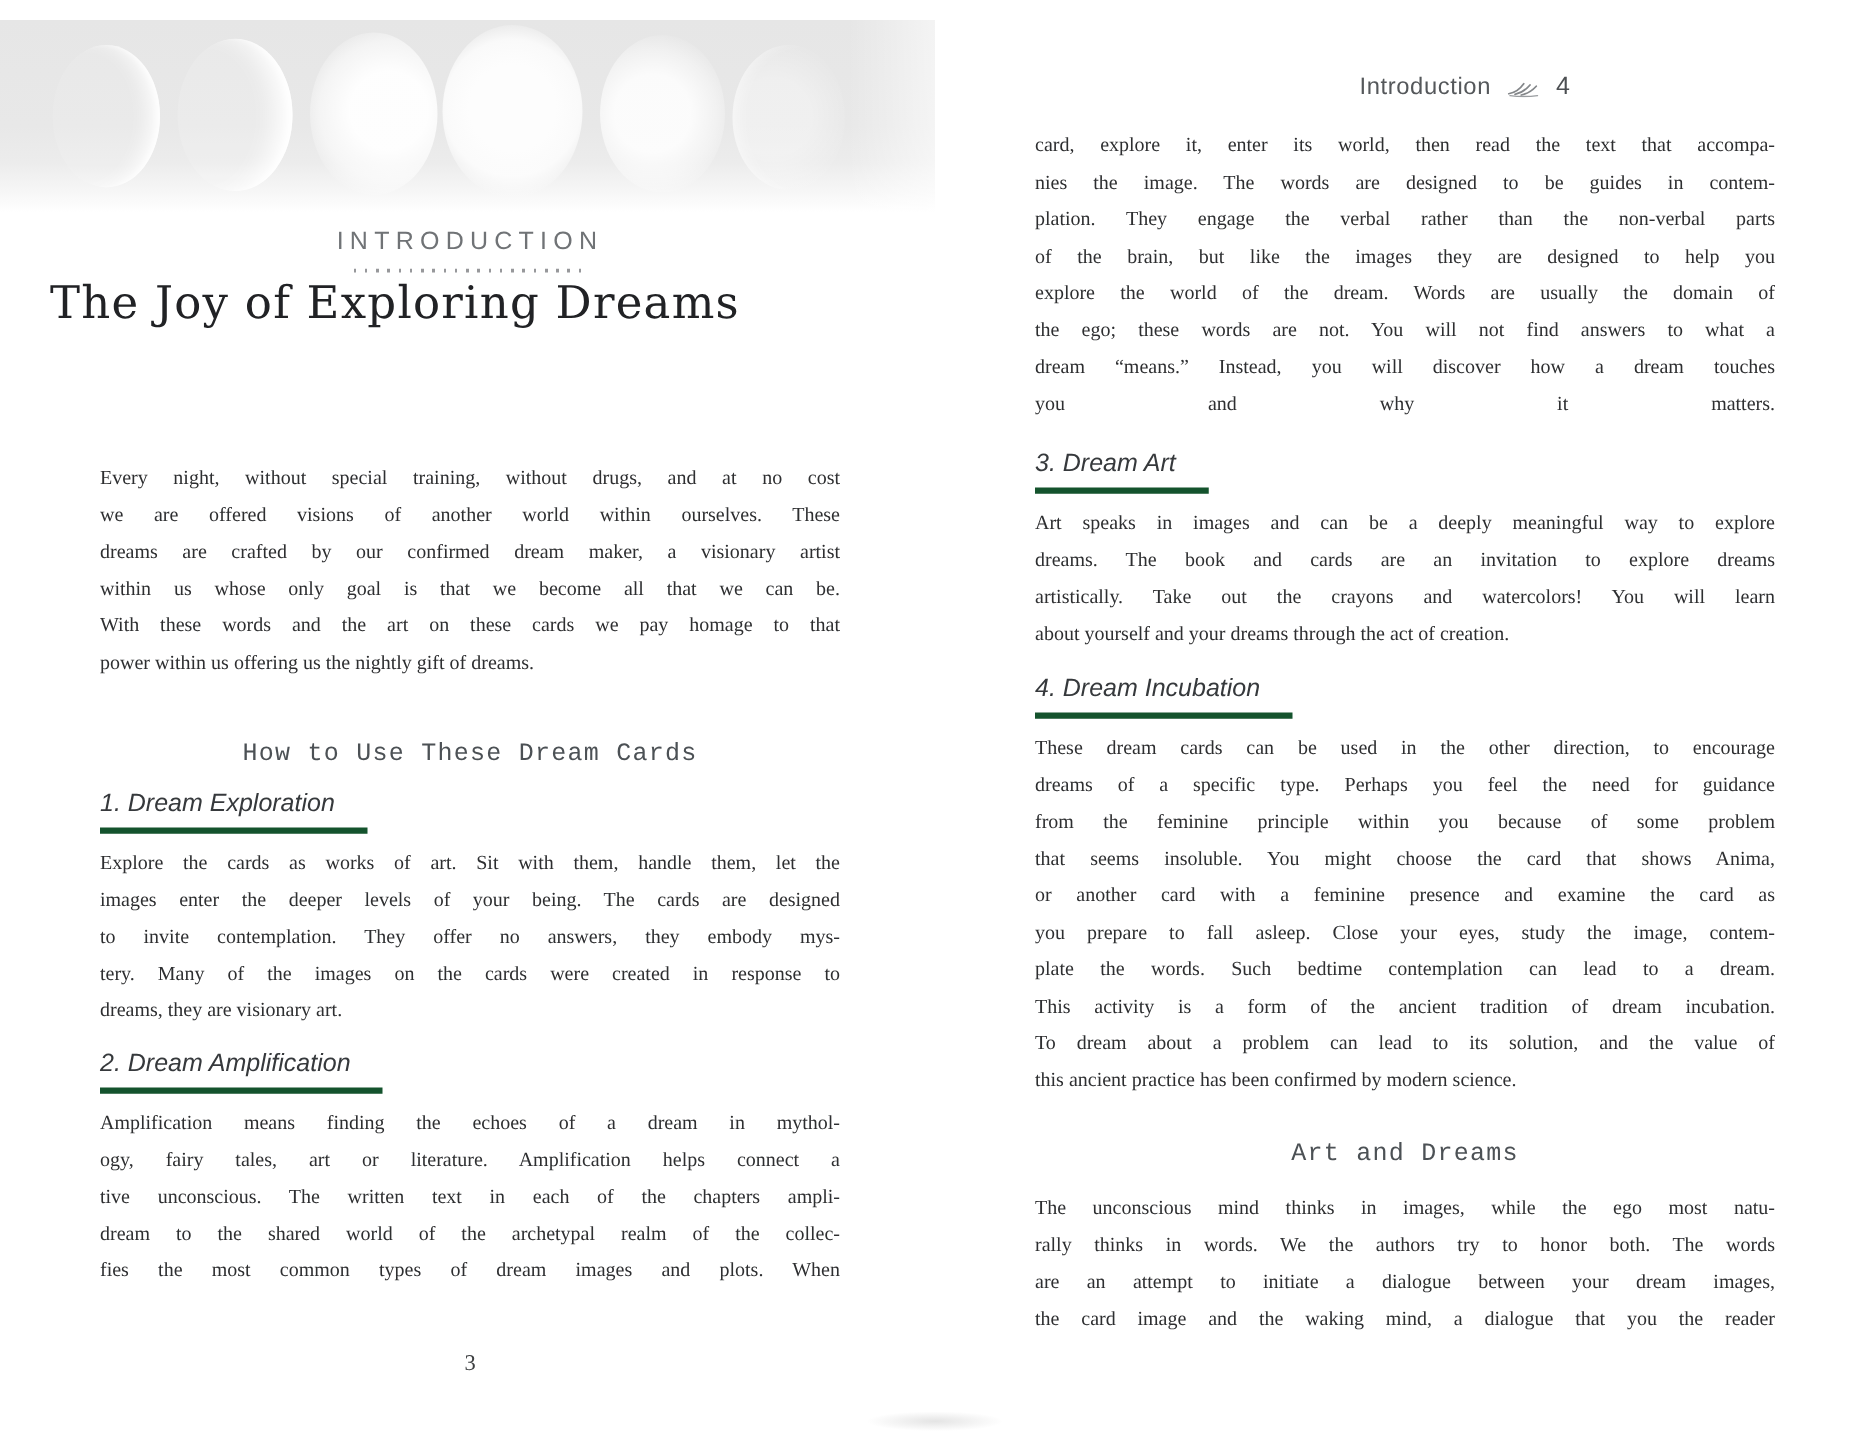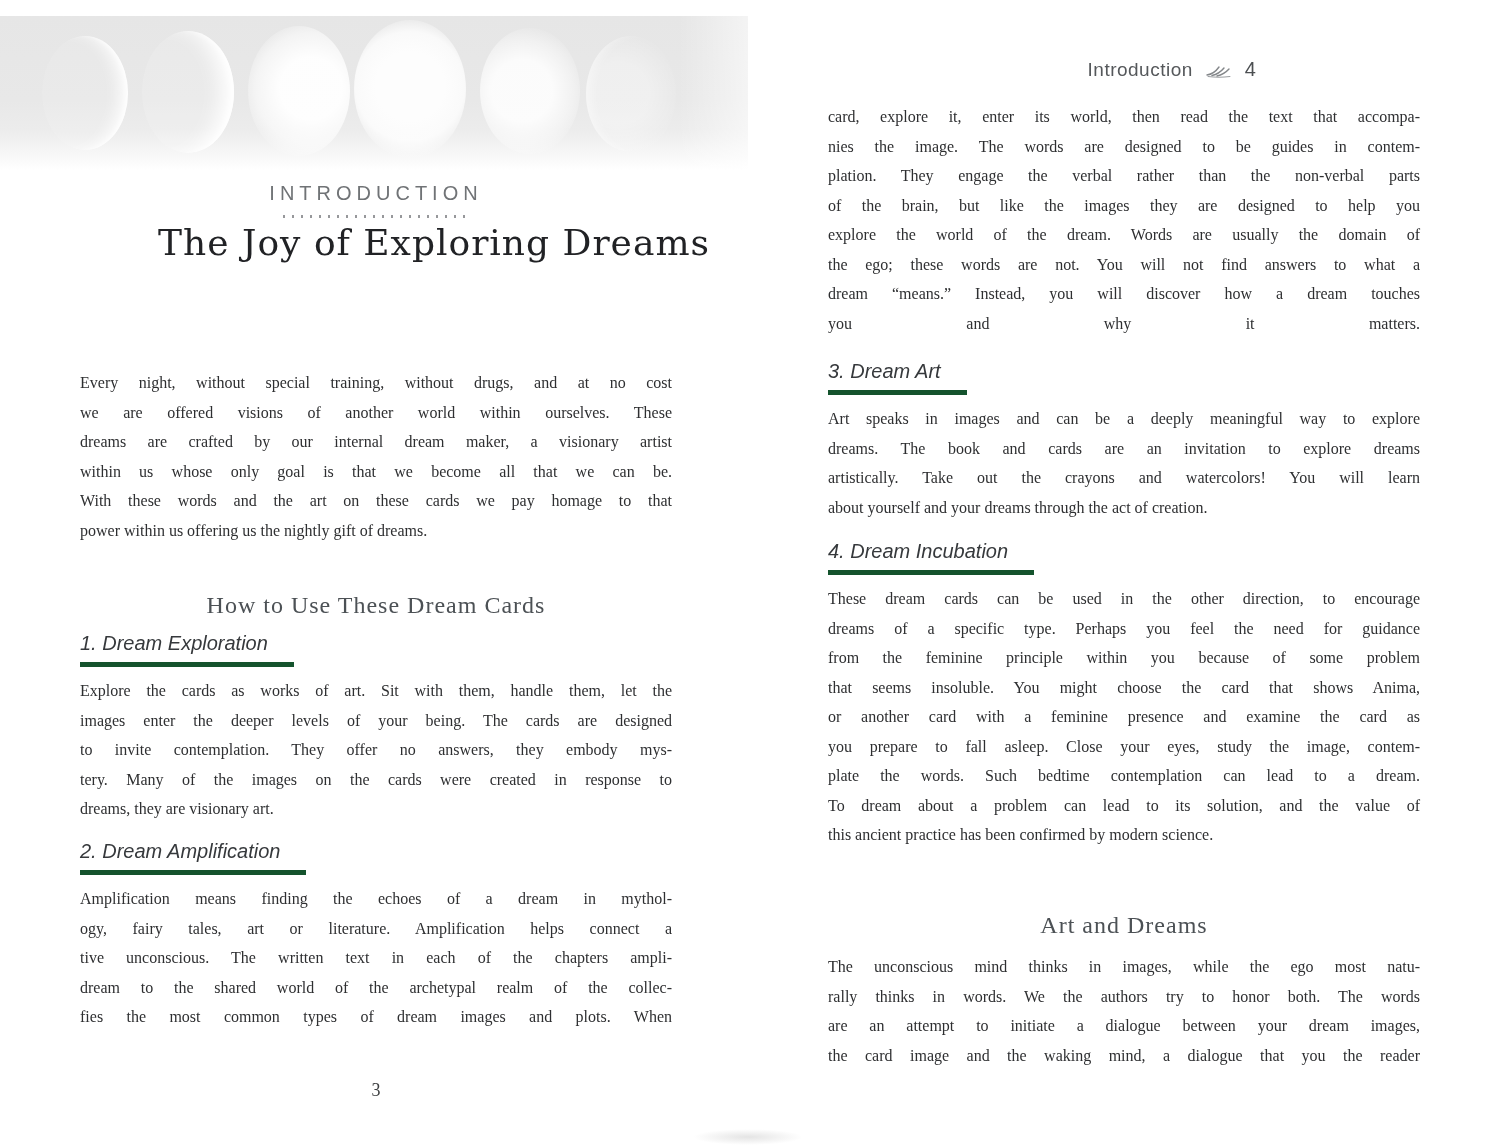--- a/index.html
+++ b/index.html
@@ -46,43 +46,43 @@
     text-align:center;
     font-family:"Liberation Sans", sans-serif;
     font-size:20px;letter-spacing:5px;color:#707376;
   }
   .dotted{
     position:absolute;left:283px;top:199px;width:186px;height:3px;
     background-image:repeating-linear-gradient(90deg,#97989b 0 2px,transparent 2px 9px);
   }
   .title{
     position:absolute;left:40px;top:206px;width:670px;margin:0;
-    text-align:right;
+    text-align:left;
     font-family:"DejaVu Serif", serif;
     font-weight:500;font-size:36px;letter-spacing:1px;color:#212225;
   }
 
   
   .para{
     position:absolute;width:592px;
     font-family:"Liberation Serif", serif;
     font-size:16px;line-height:29.5px;color:#2e2f31;
   }
   .tline{text-align:justify;text-align-last:justify;white-space:normal;}
   .tline:last-child{text-align-last:left;}
   .cont .tline:last-child{text-align-last:justify;}
 
   .col-l{left:80px;}
   .col-r{left:78px;}
 
   .sec-head{
     position:absolute;width:592px;margin:0;
     text-align:center;
-    font-family:Liberation Serif, serif;
-    font-weight:400;font-size:24px;letter-spacing:1px;color:#4c5155;
+    font-family:Liberation Mono, monospace;
+    font-weight:400;font-size:20px;letter-spacing:1px;color:#4c5155;
   }
   .subsec{position:absolute;width:592px;}
   .sub-head{
     display:inline-block;margin:0 0 9px 0;
     font-family:"Liberation Sans", sans-serif;
     font-style:italic;font-weight:400;
     font-size:20px;color:#36393c;
     border-bottom:5px solid #14532d;
     padding:0 26px 7px 0;
   }
@@ -137,21 +137,21 @@
       <div class="moon moon-6"></div>
     </div>
 
     <div class="kicker">INTRODUCTION</div>
     <div class="dotted"></div>
     <h1 class="title">The Joy of Exploring Dreams</h1>
 
     <div class="para col-l pos-intro">
         <div class="tline">Every night, without special training, without drugs, and at no cost</div>
         <div class="tline">we are offered visions of another world within ourselves. These</div>
-        <div class="tline">dreams are crafted by our internal dream maker, a visionary artist</div>
+        <div class="tline">dreams are crafted by our confirmed dream maker, a visionary artist</div>
         <div class="tline">within us whose only goal is that we become all that we can be.</div>
         <div class="tline">With these words and the art on these cards we pay homage to that</div>
         <div class="tline">power within us offering us the nightly gift of dreams.</div>
       </div>
 
     <h2 class="sec-head col-l pos-howto">How to Use These Dream Cards</h2>
 
     <div class="subsec col-l pos-sub1">
       <h3 class="sub-head">1. Dream Exploration</h3>
       <div class="para">
@@ -214,20 +214,21 @@
     <div class="subsec col-r pos-sub4">
       <h3 class="sub-head">4. Dream Incubation</h3>
       <div class="para">
           <div class="tline">These dream cards can be used in the other direction, to encourage</div>
           <div class="tline">dreams of a specific type. Perhaps you feel the need for guidance</div>
           <div class="tline">from the feminine principle within you because of some problem</div>
           <div class="tline">that seems insoluble. You might choose the card that shows Anima,</div>
           <div class="tline">or another card with a feminine presence and examine the card as</div>
           <div class="tline">you prepare to fall asleep. Close your eyes, study the image, contem-</div>
           <div class="tline">plate the words. Such bedtime contemplation can lead to a dream.</div>
+          <div class="tline">This activity is a form of the ancient tradition of dream incubation.</div>
           <div class="tline">To dream about a problem can lead to its solution, and the value of</div>
           <div class="tline">this ancient practice has been confirmed by modern science.</div>
         </div>
     </div>
 
     <h2 class="sec-head col-r pos-artdreams">Art and Dreams</h2>
 
     <div class="para cont col-r pos-rp2">
         <div class="tline">The unconscious mind thinks in images, while the ego most natu-</div>
         <div class="tline">rally thinks in words. We the authors try to honor both. The words</div>

